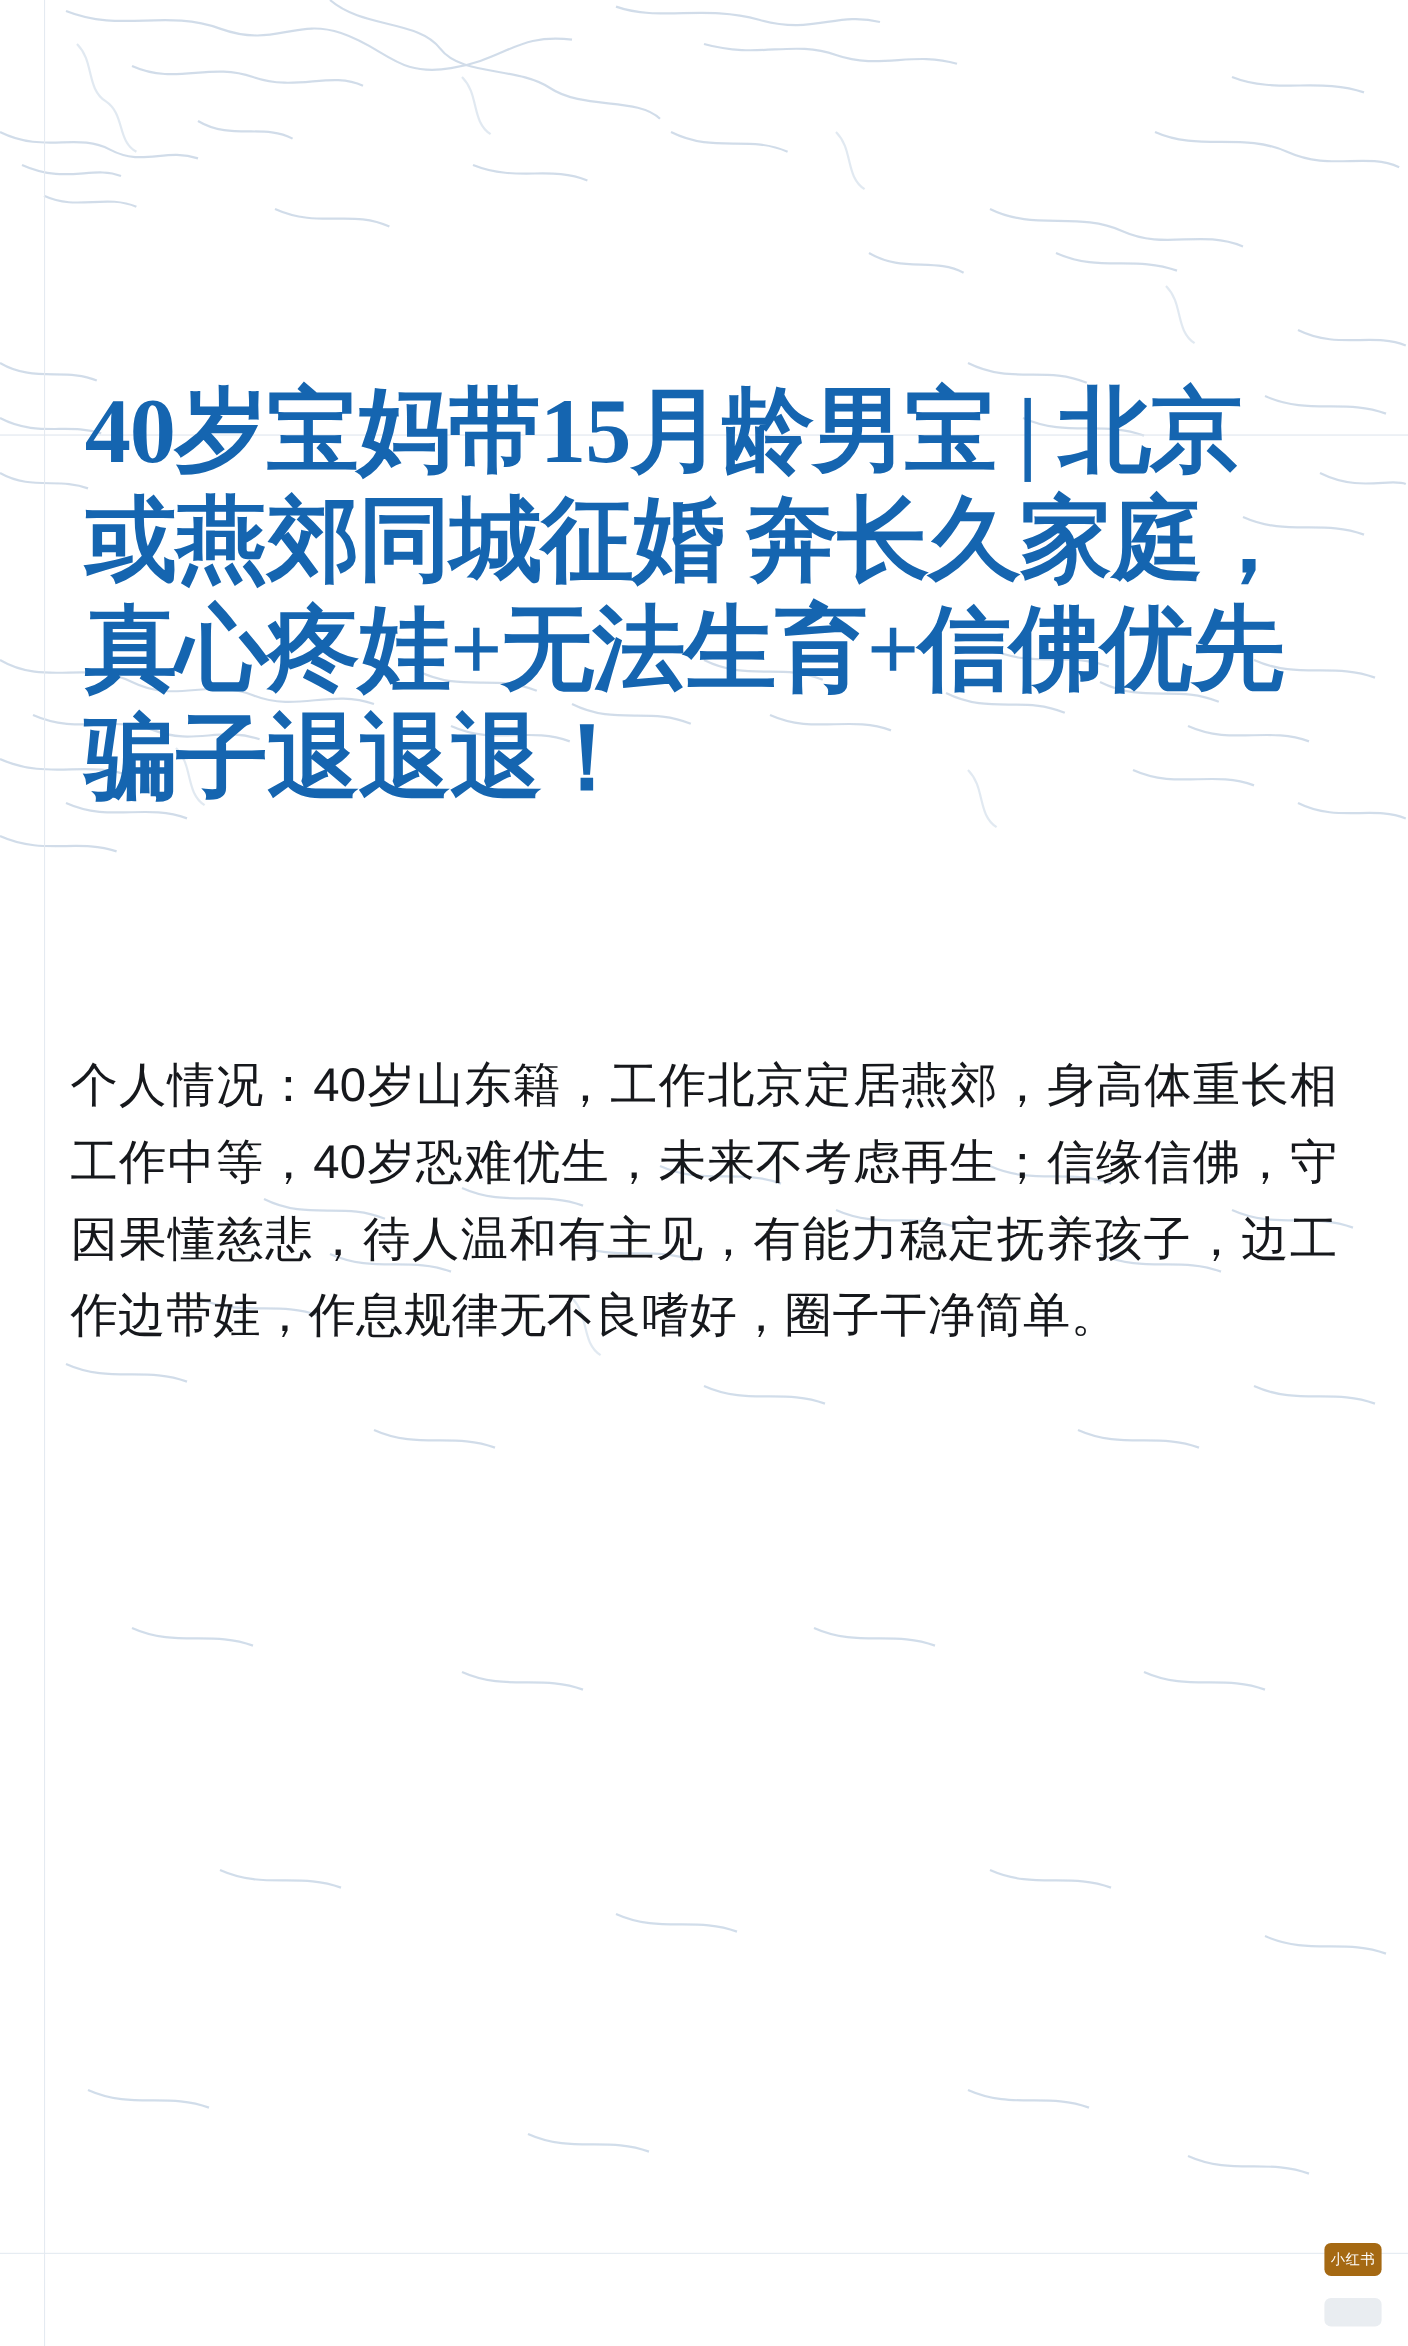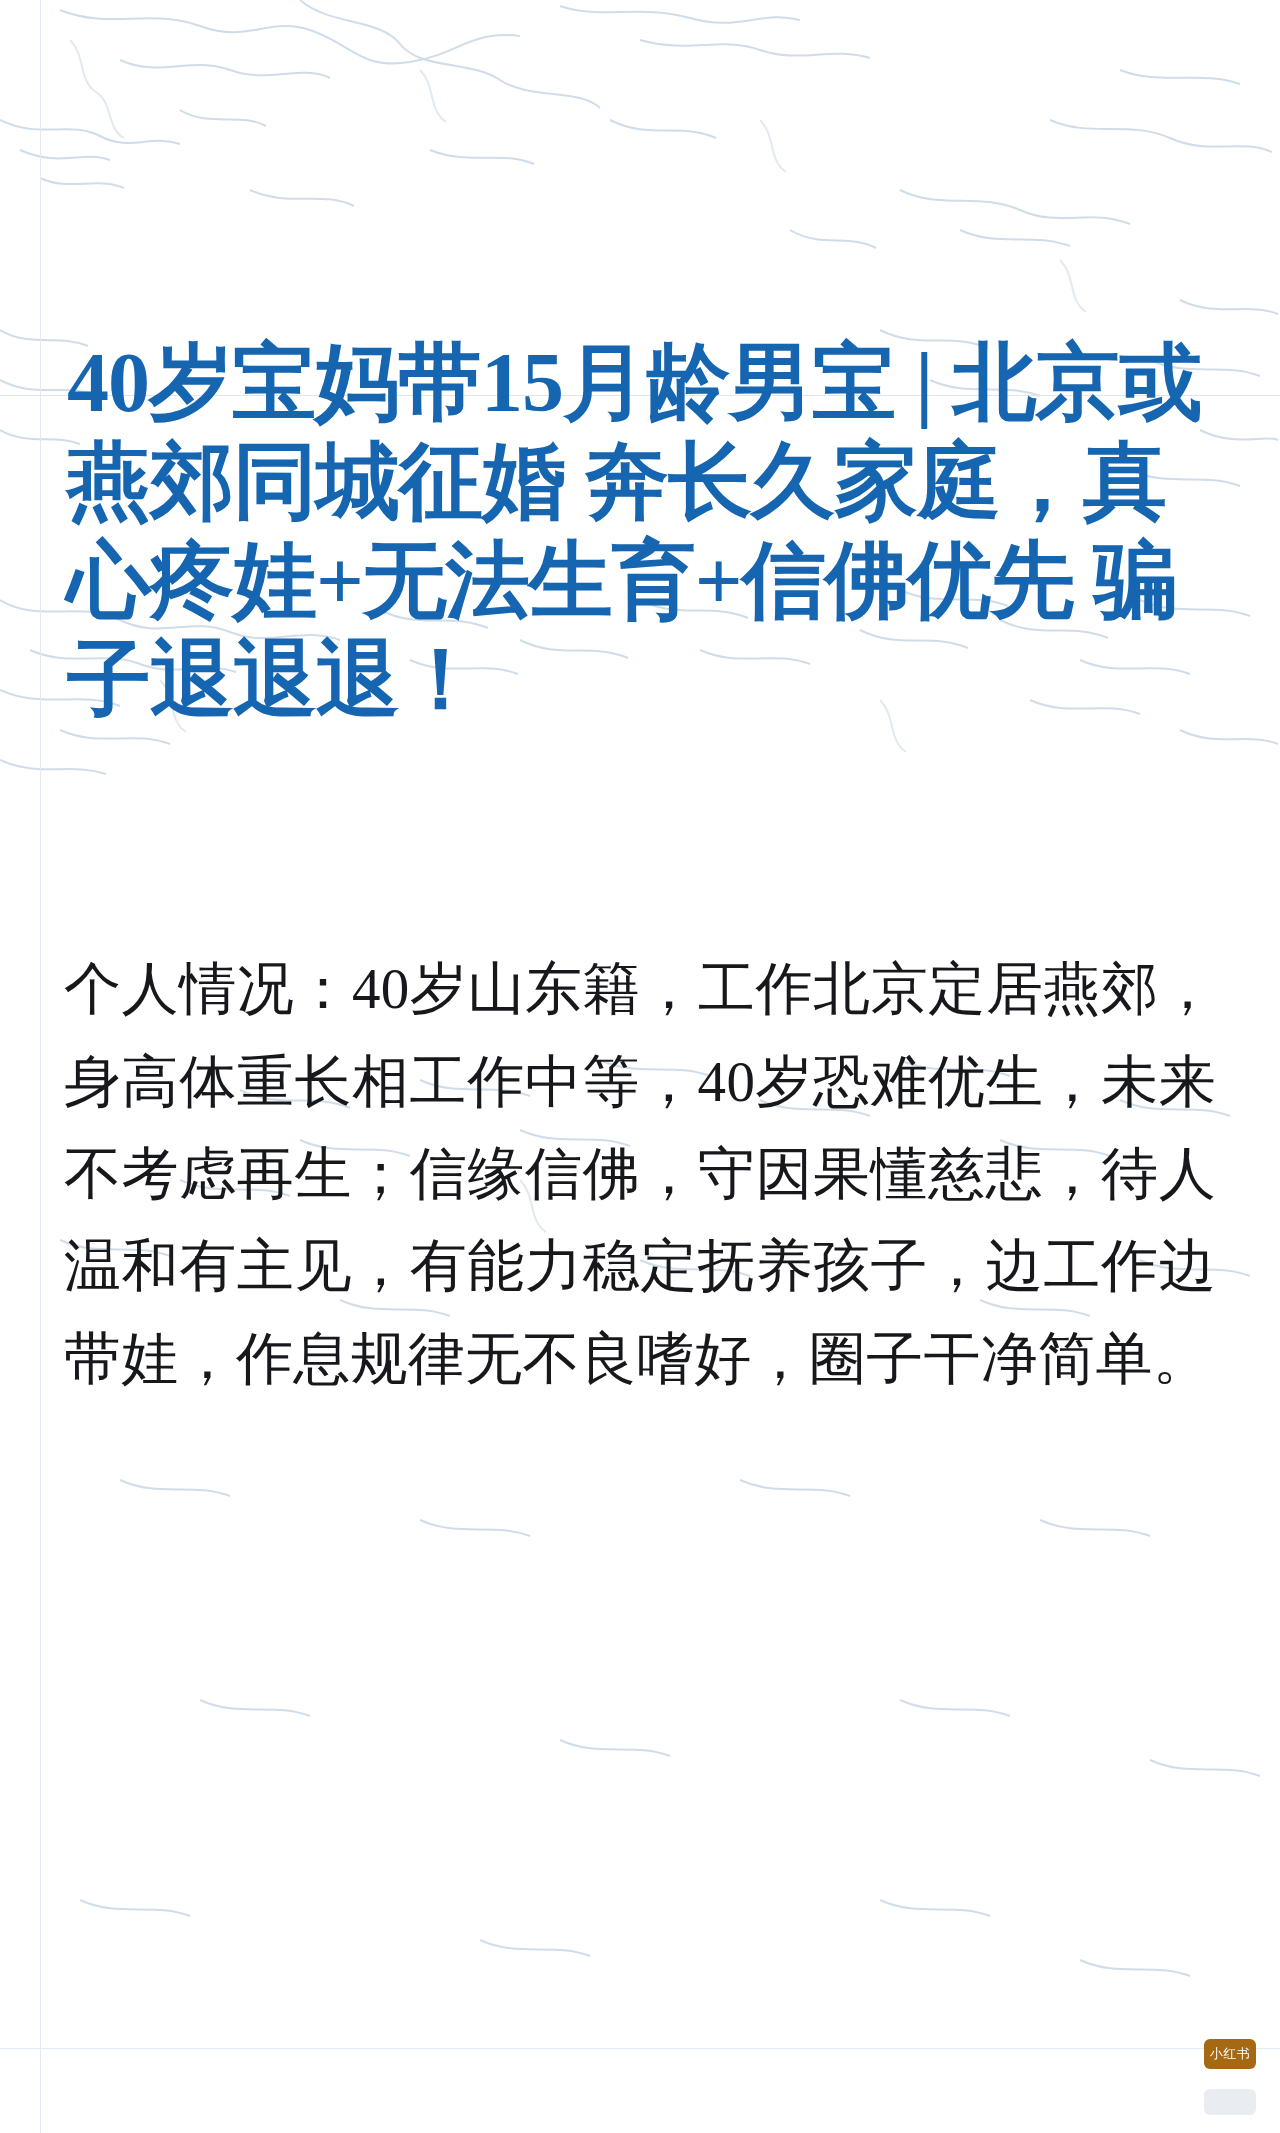--- a/index.html
+++ b/index.html
@@ -59,40 +59,40 @@
 
   
   .page {
     position: relative;
     z-index: 2;
     padding: 0 64px;
     box-sizing: border-box;
   }
 
   .headline {
-    margin: 3px;
+    margin: 13px;
     padding-top: 330px;
     color: #1565b0;
     font-family: "Liberation Serif", serif;
     font-weight: bold;
     font-size: 84px;
     line-height: 1.18;
     letter-spacing: -1px;
     white-space: pre-wrap;
   }
 
   .body-block {
     margin-top: 214px;
   }
 
   .para {
     margin: 0 0 48px 0;
     color: #16181c;
-    font-family: Liberation Serif, serif;
-    font-size: 57px;
+    font-family: Liberation Sans, sans-serif;
+    font-size: 43px;
     line-height: 1.62;
     text-align: justify;
     letter-spacing: 0.3px;
   }
   .para:last-child {
     margin-bottom: 0;
   }
 
   
   .watermark {

